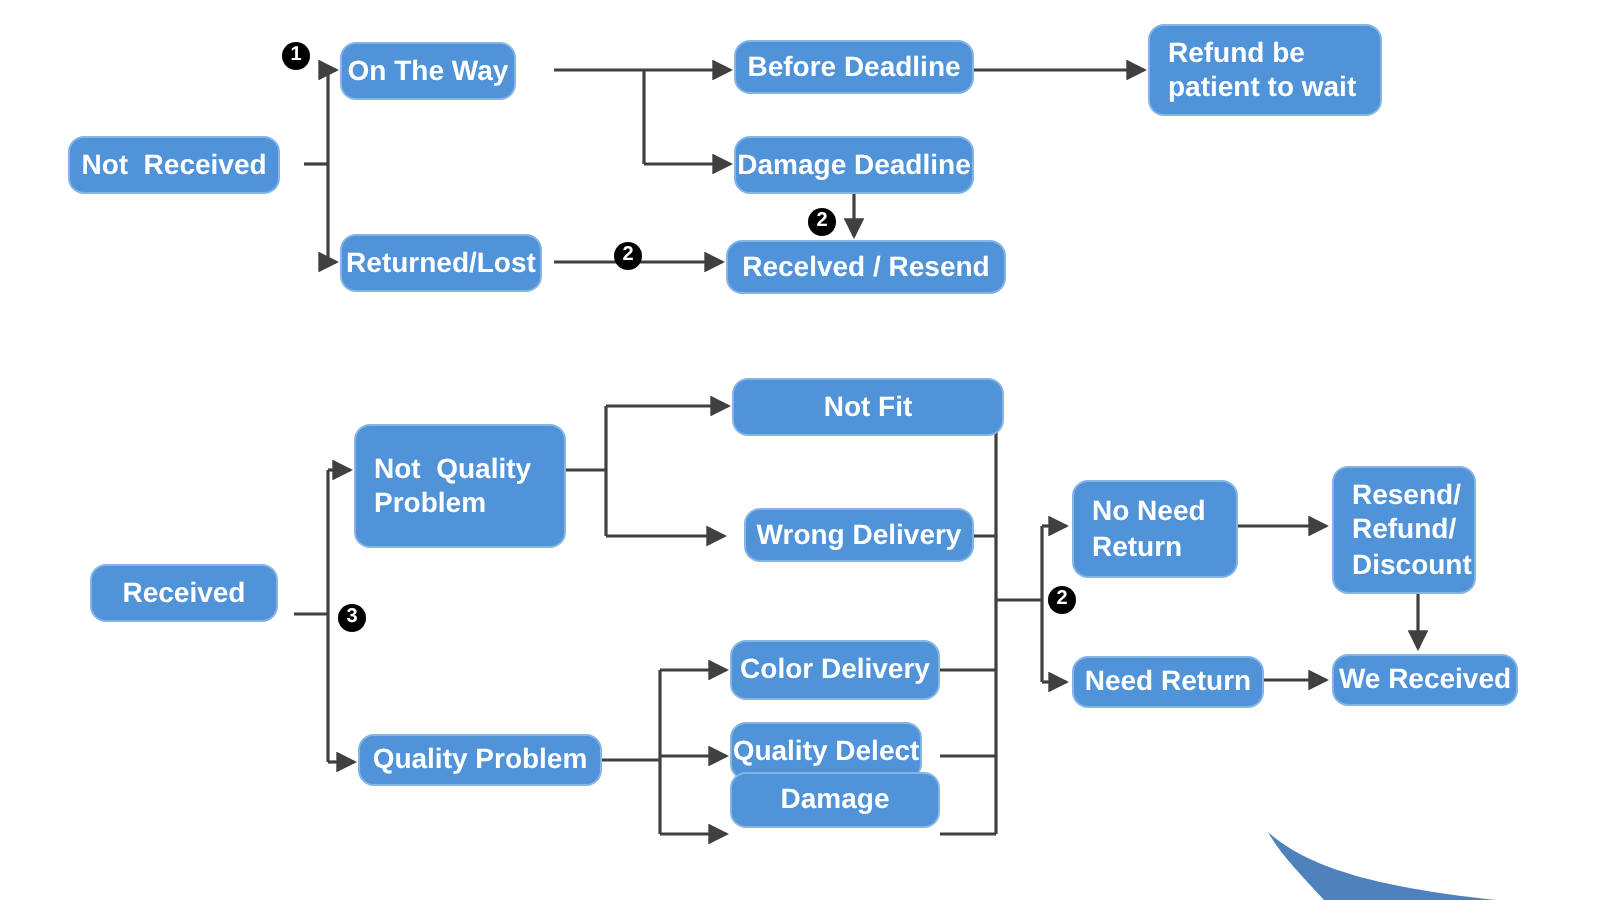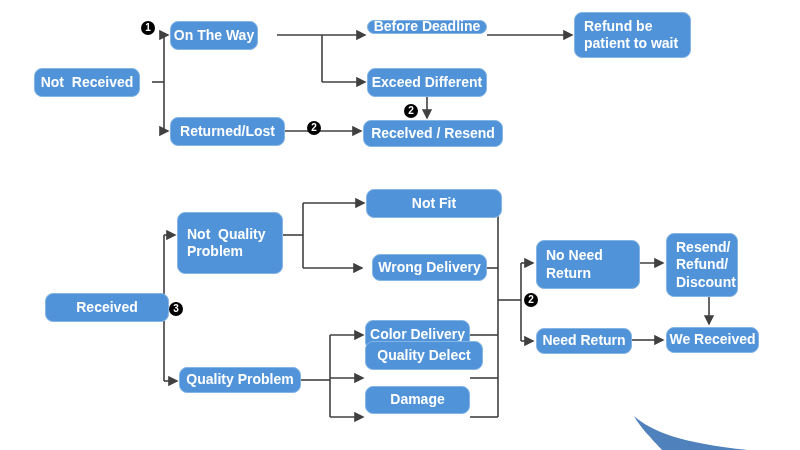--- a/index.html
+++ b/index.html
@@ -77,42 +77,42 @@
   </svg>
 
   <div class="node" style="left:34px;top:68px;width:106px;height:29px">
     <span class="lbl">Not  Received</span>
     </div>
 
   <div class="node" style="left:170px;top:21px;width:88px;height:29px">
     <span class="lbl">On The Way</span>
     </div>
 
-  <div class="node" style="left:170px;top:117px;width:115px;height:29px">
+  <div class="node" style="left:170px;top:117px;width:101px;height:29px">
     <span class="lbl">Returned/Lost</span>
     </div>
 
-  <div class="node" style="left:367px;top:20px;width:120px;height:14px">
+  <div class="node" style="left:367px;top:20px;width:120px;height:27px">
     <span class="lbl">Before Deadline</span>
     </div>
 
   <div class="node" style="left:367px;top:68px;width:120px;height:29px">
-    <span class="lbl">Exceed Different</span>
+    <span class="lbl">Damage Deadline</span>
     </div>
 
   <div class="node al" style="left:574px;top:12px;width:117px;height:46px">
     <span class="lbl">Refund be
 patient to wait</span>
     </div>
 
   <div class="node" style="left:363px;top:120px;width:140px;height:27px">
     <span class="lbl">Recelved / Resend</span>
     </div>
 
-  <div class="node" style="left:45px;top:293px;width:124px;height:29px">
+  <div class="node" style="left:45px;top:282px;width:94px;height:29px">
     <span class="lbl">Received</span>
     </div>
 
   <div class="node al" style="left:177px;top:212px;width:106px;height:62px">
     <span class="lbl">Not  Quality
 Problem</span>
     </div>
 
   <div class="node" style="left:179px;top:367px;width:122px;height:26px">
     <span class="lbl">Quality Problem</span>
@@ -123,29 +123,29 @@
     </div>
 
   <div class="node" style="left:372px;top:254px;width:115px;height:27px">
     <span class="lbl">Wrong Delivery</span>
     </div>
 
   <div class="node" style="left:365px;top:320px;width:105px;height:30px">
     <span class="lbl">Color Delivery</span>
     </div>
 
-  <div class="node" style="left:365px;top:341px;width:118px;height:29px">
+  <div class="node" style="left:365px;top:361px;width:96px;height:29px">
     <span class="lbl">Quality Delect</span>
     </div>
 
   <div class="node" style="left:365px;top:386px;width:105px;height:28px">
     <span class="lbl">Damage</span>
     </div>
 
-  <div class="node al" style="left:536px;top:240px;width:104px;height:49px">
+  <div class="node al" style="left:536px;top:240px;width:83px;height:49px">
     <span class="lbl">No Need
 Return</span>
     </div>
 
   <div class="node" style="left:536px;top:328px;width:96px;height:26px">
     <span class="lbl">Need Return</span>
     </div>
 
   <div class="node al" style="left:666px;top:233px;width:72px;height:64px">
     <span class="lbl">Resend/

